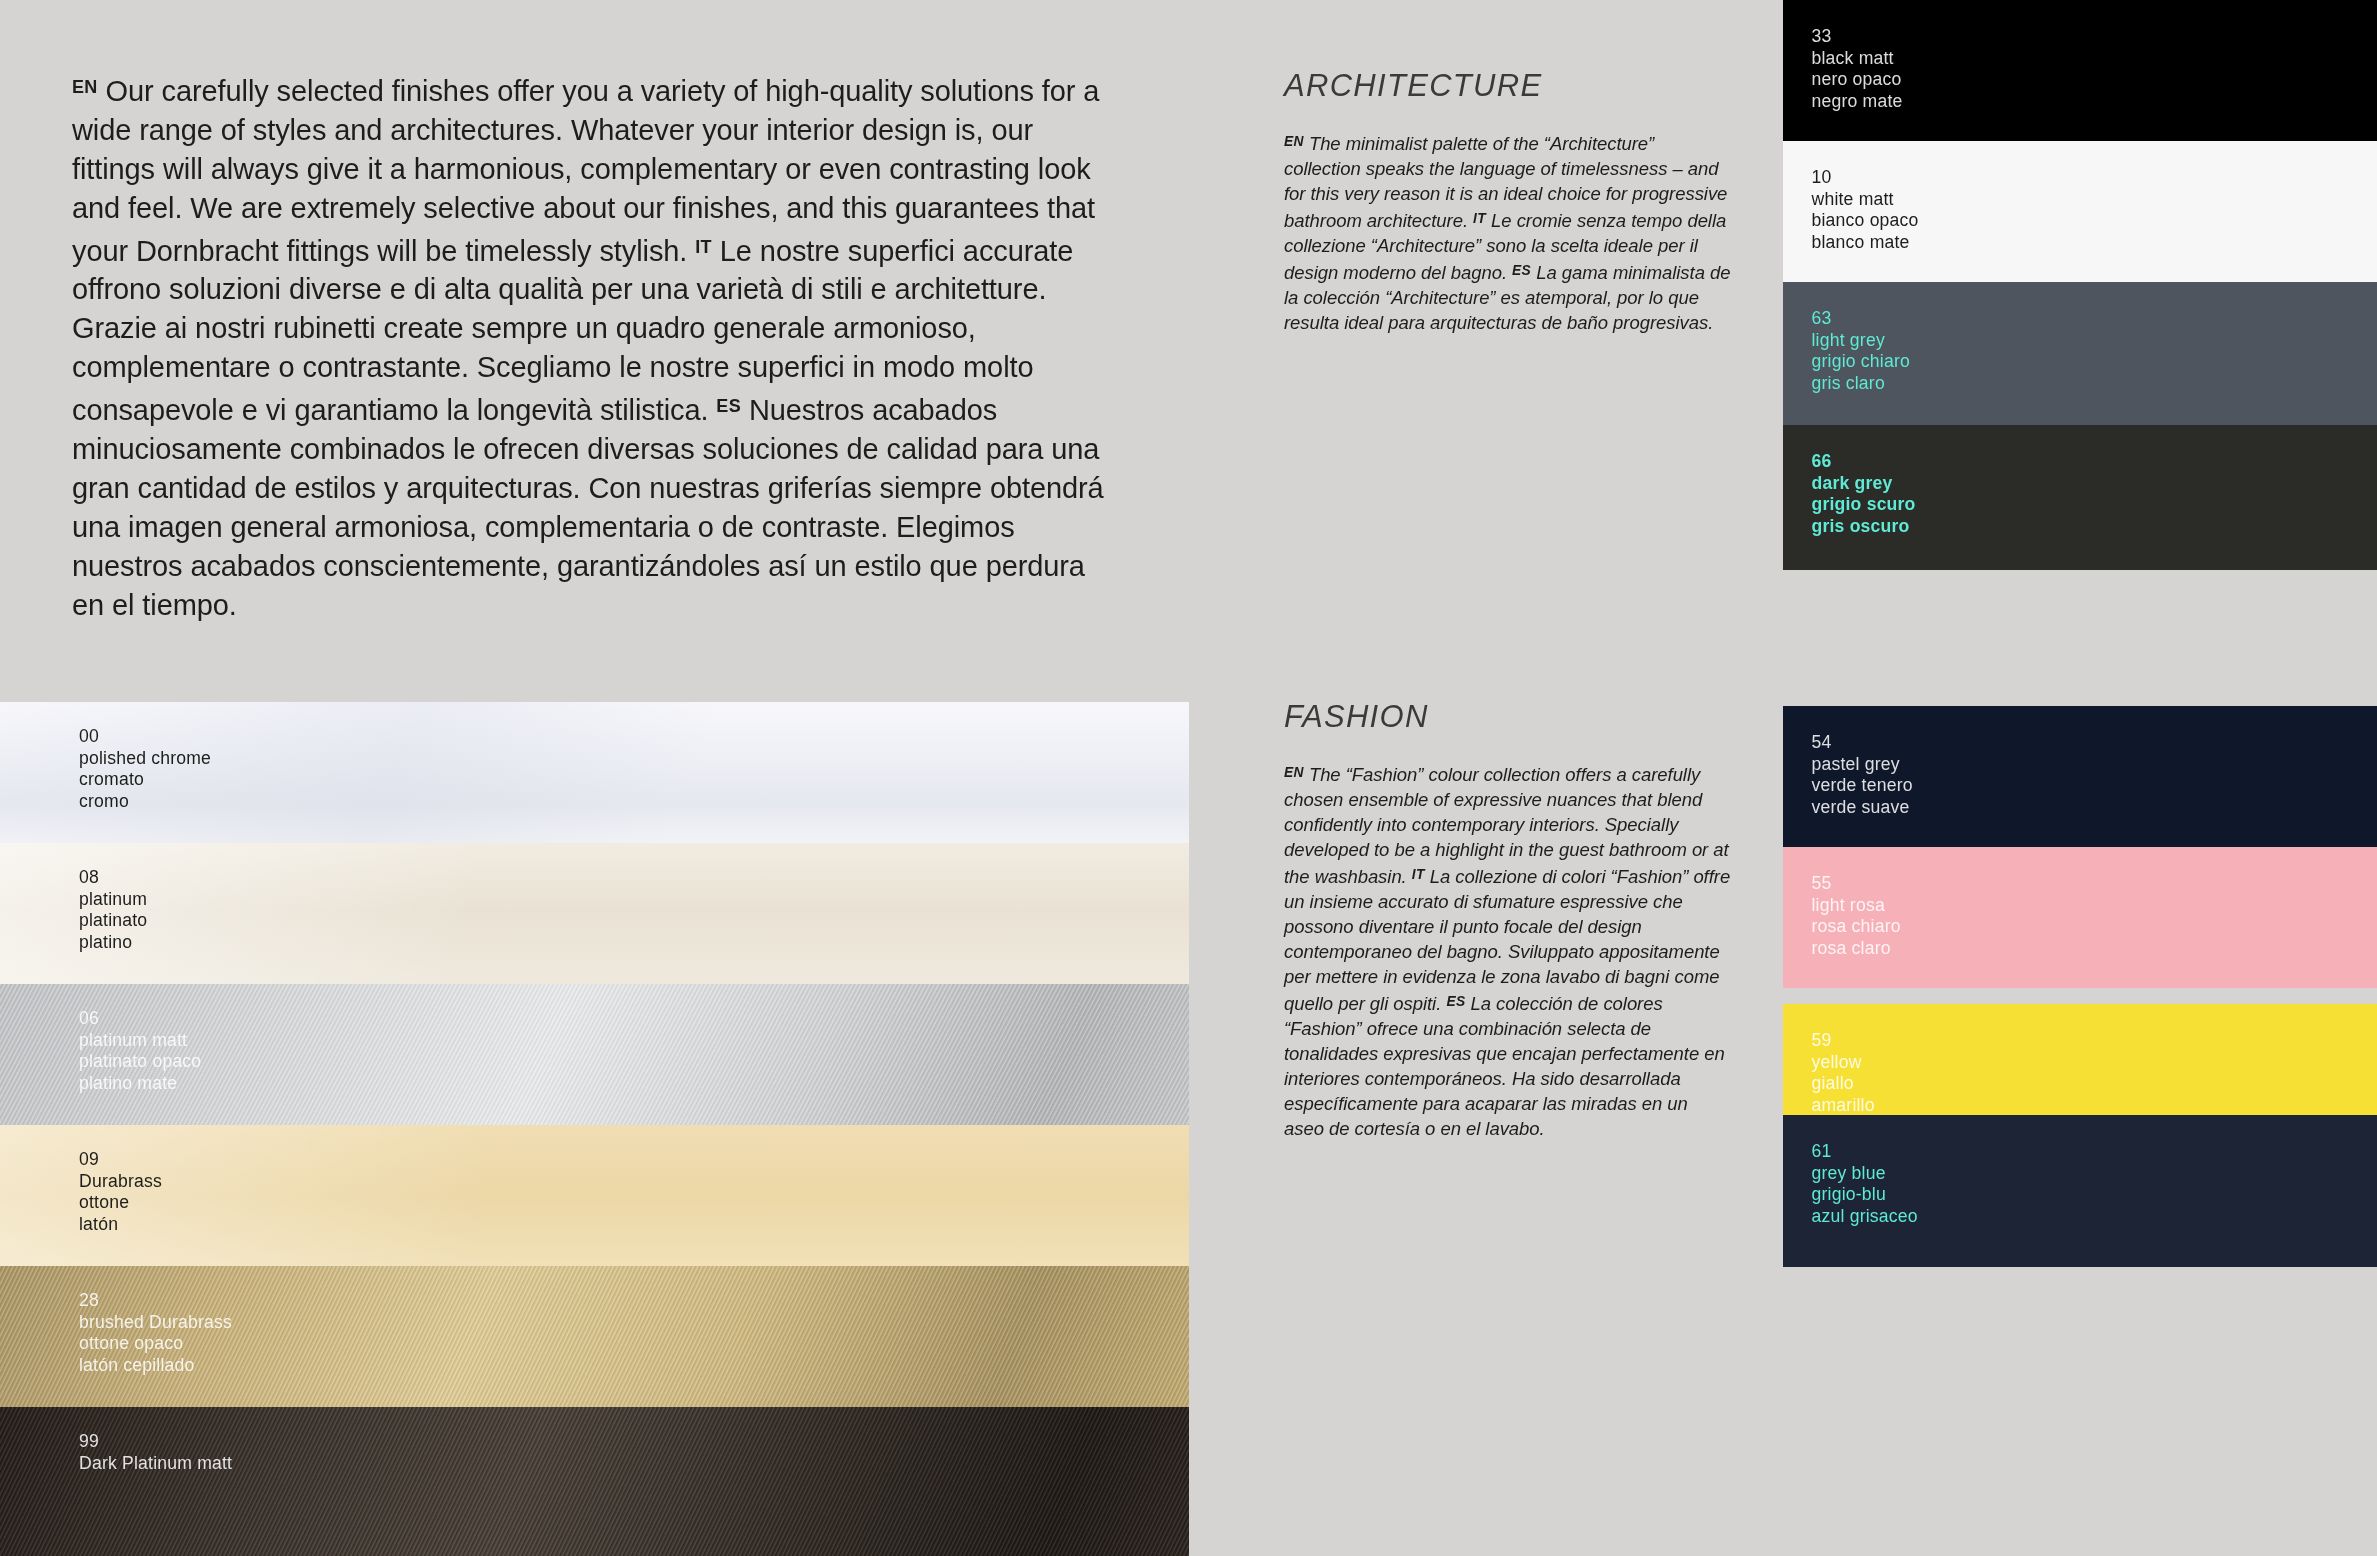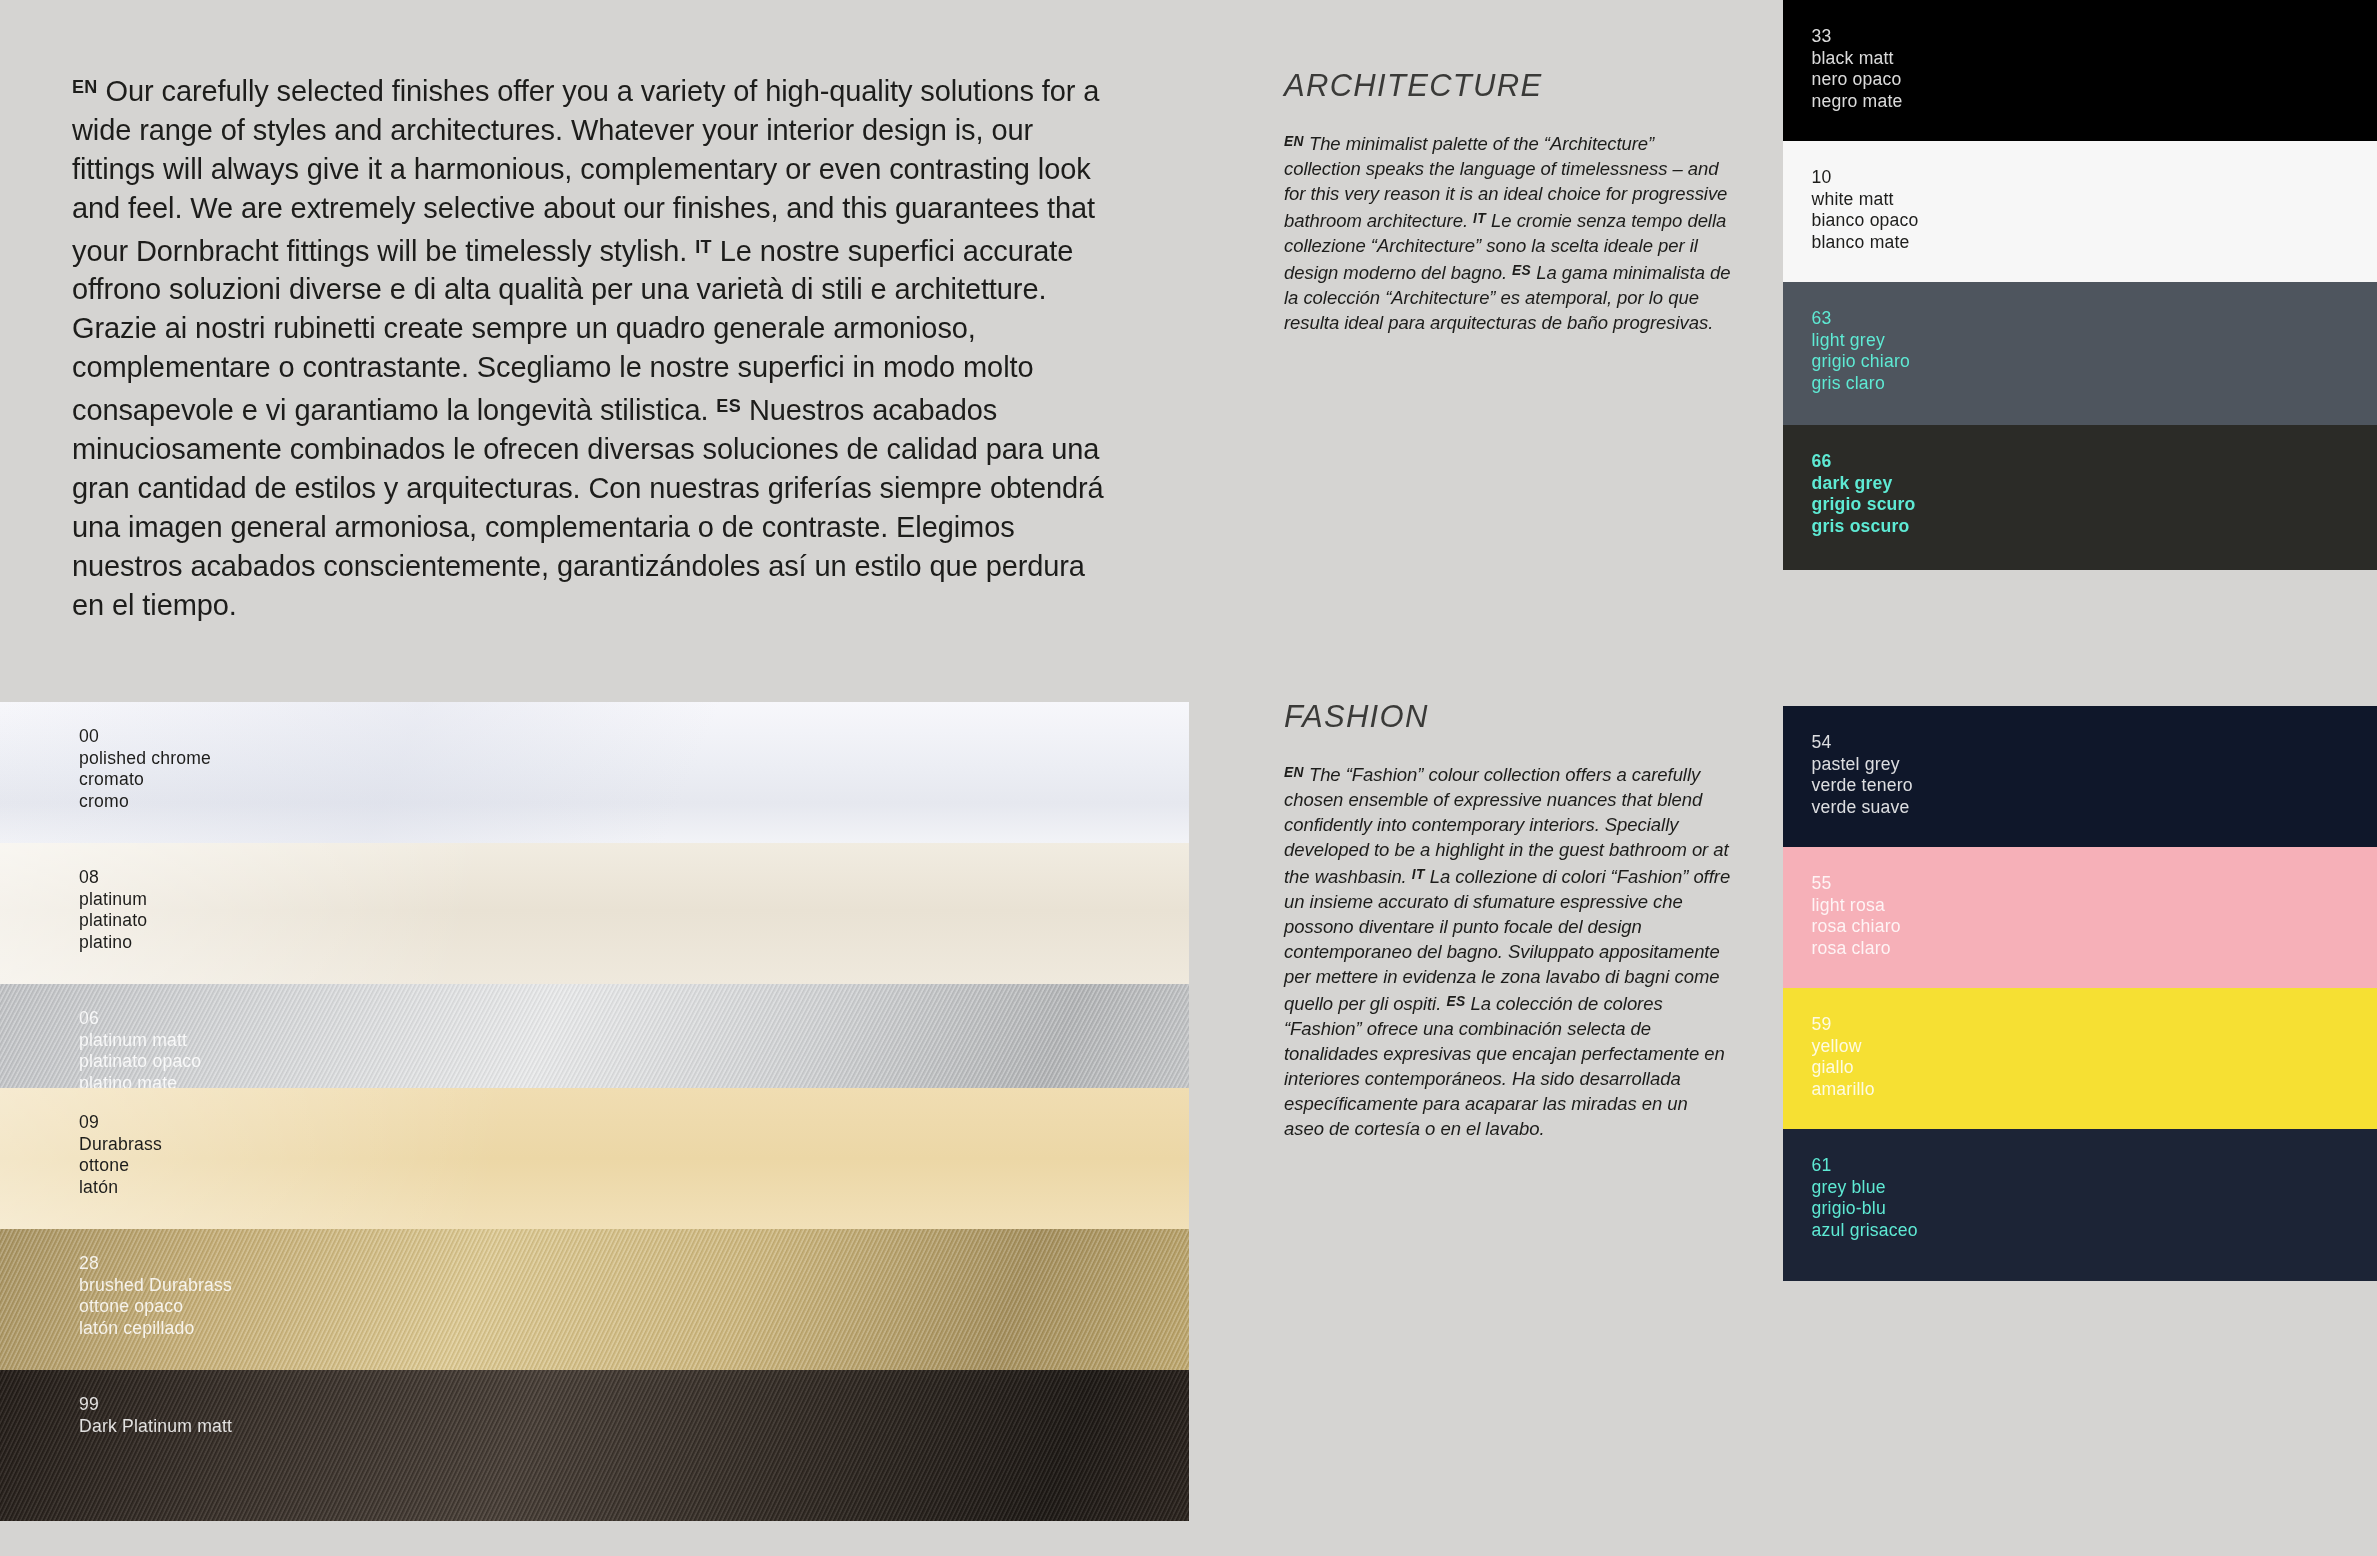--- a/index.html
+++ b/index.html
@@ -166,21 +166,21 @@
         </div>
       </div>
       <div class="swatch dark-text tex-platinum" style="height: 141px;">
         <div class="labels">
           <span class="code">08</span>
           <span class="nm">platinum</span>
           <span class="nm">platinato</span>
           <span class="nm">platino</span>
         </div>
       </div>
-      <div class="swatch faded-text tex-platinum-matt" style="height: 104px;">
+      <div class="swatch faded-text tex-platinum-matt" style="height: 141px;">
         <div class="labels">
           <span class="code">06</span>
           <span class="nm">platinum matt</span>
           <span class="nm">platinato opaco</span>
           <span class="nm">platino mate</span>
         </div>
       </div>
       <div class="swatch dark-text tex-durabrass" style="height: 141px; padding-left: 15px;">
         <div class="labels">
           <span class="code">09</span>
@@ -248,21 +248,21 @@
         </div>
       </div>
       <div class="swatch faded-text" style="height: 141px; background: rgb(246, 176, 184);">
         <div class="labels">
           <span class="code">55</span>
           <span class="nm">light rosa</span>
           <span class="nm">rosa chiaro</span>
           <span class="nm">rosa claro</span>
         </div>
       </div>
-      <div class="swatch faded-text" style="height: 141px; background: rgb(246, 224, 51);">
+      <div class="swatch faded-text" style="height: 111px; background: rgb(246, 224, 51); margin-top: 16px;">
         <div class="labels">
           <span class="code">59</span>
           <span class="nm">yellow</span>
           <span class="nm">giallo</span>
           <span class="nm">amarillo</span>
         </div>
       </div>
       <div class="swatch light-text" style="height: 152px; background: rgb(28, 36, 54);">
         <div class="labels">
           <span class="code">61</span>

